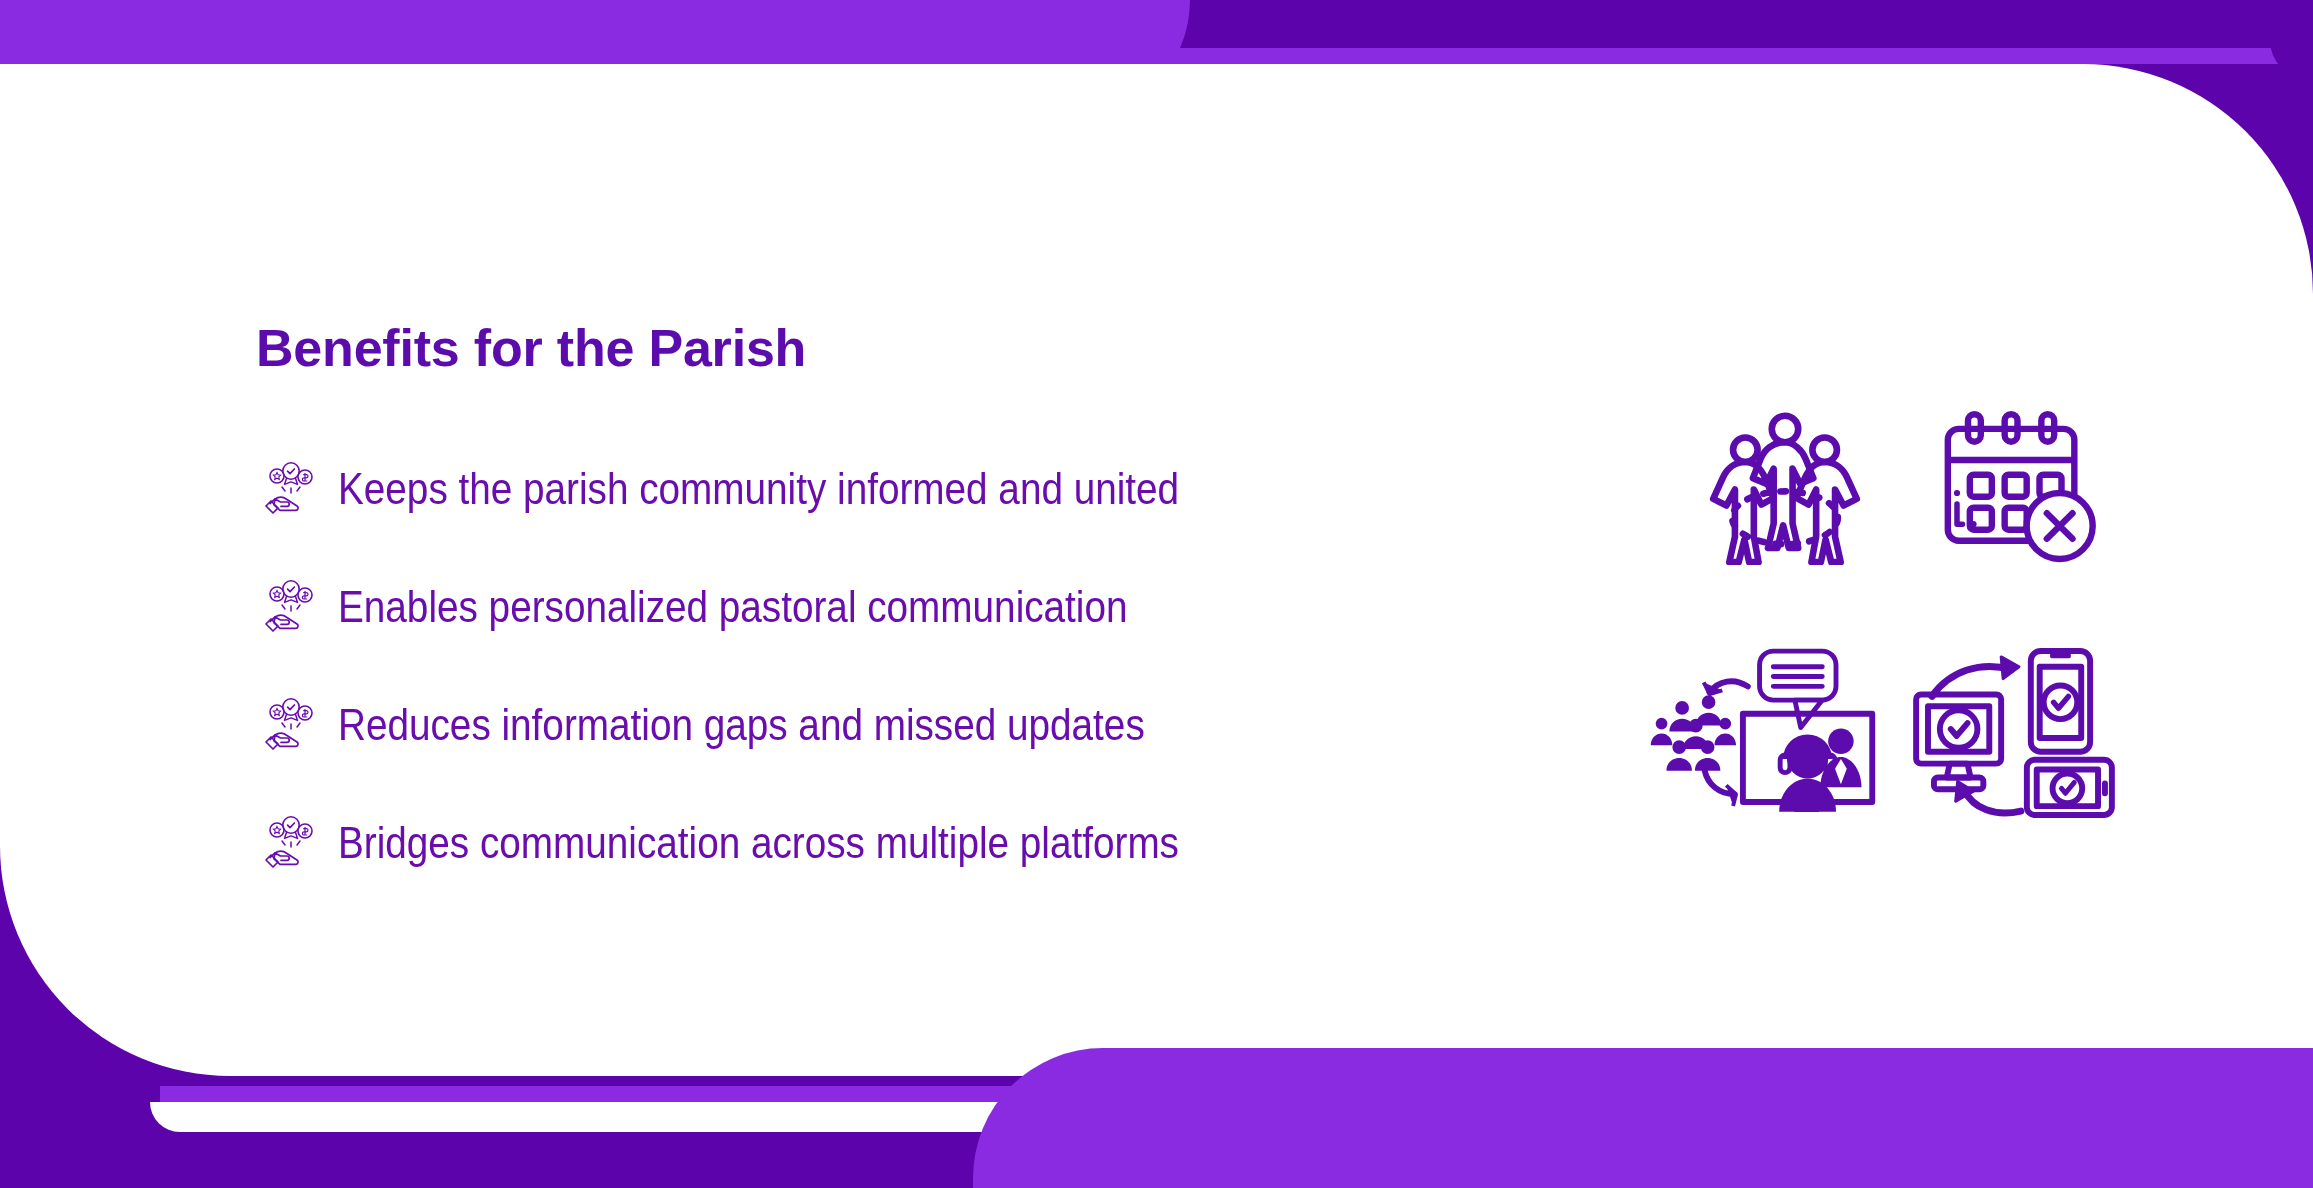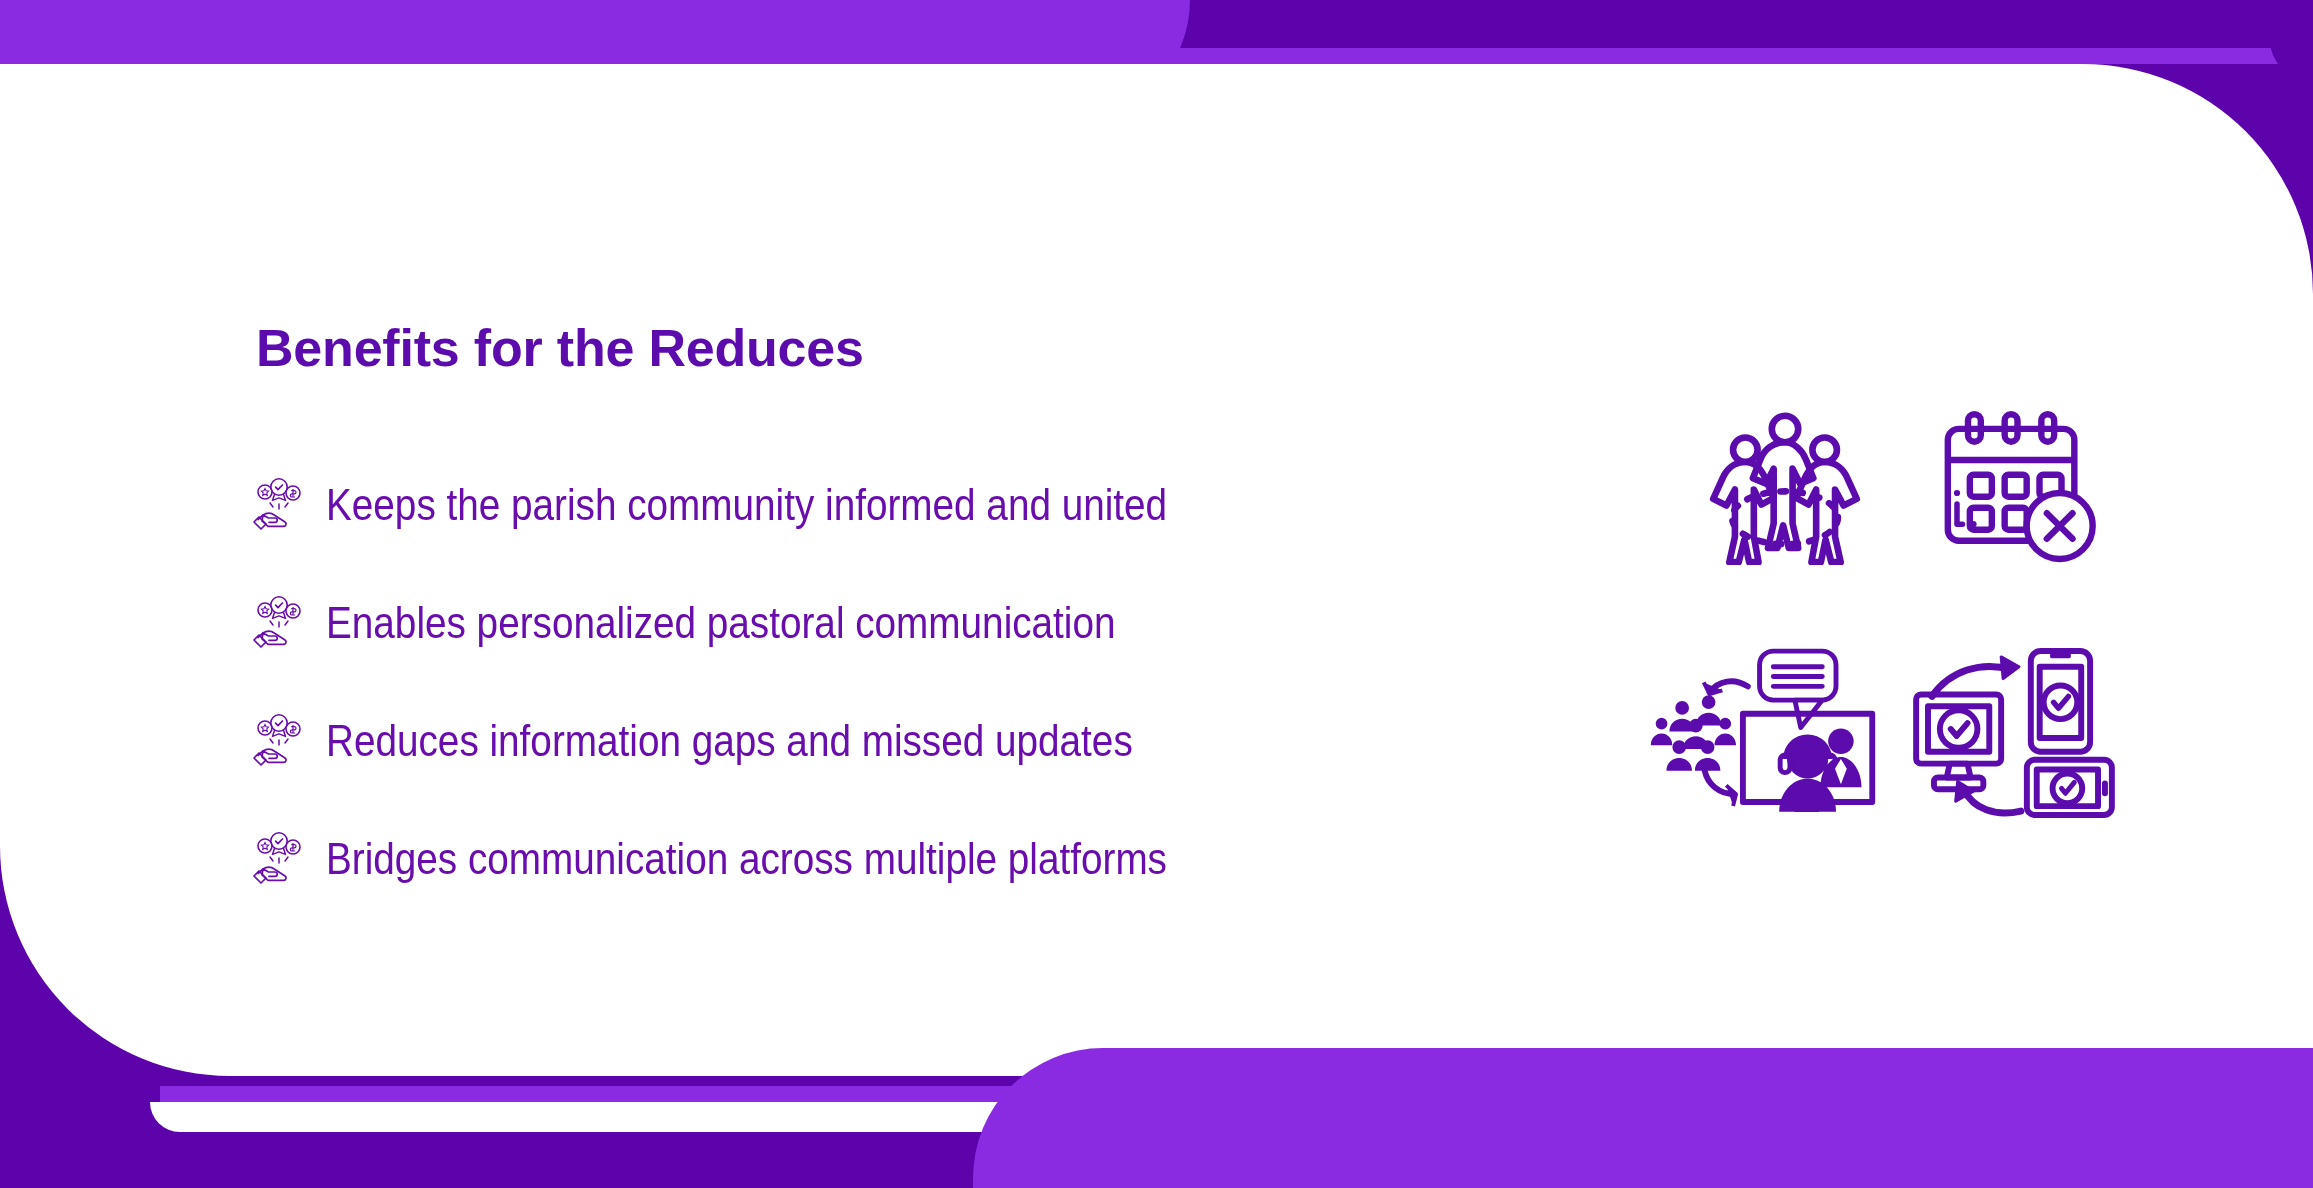--- a/index.html
+++ b/index.html
@@ -103,24 +103,23 @@
     left: 256px;
     top: 318px;
     font-size: 52px;
     font-weight: bold;
     color: #5c0bad;
     letter-spacing: -0.2px;
     white-space: nowrap;
   }
   .bullets {
     position: absolute;
-    left: 250px;
+    left: 262px;
     top: 458px;
     width: 1350px;
-    margin-top: 16px;
   }
   .bullet-row {
     display: flex;
     align-items: center;
     height: 60px;
     margin-bottom: 58px;
   }
   .bullet-icon {
     width: 58px;
     height: 58px;
@@ -156,21 +155,21 @@
   <div class="band-top-left"></div>
   <div class="rule-top"></div>
   <div class="rule-top-cap"></div>
   <div class="card"></div>
   <div class="gap-bottom"></div>
   <div class="rule-bottom"></div>
   <div class="band-bottom-right"></div>
 
   <div class="content">
 
-    <div class="title">Benefits for the Reduces</div>
+    <div class="title">Benefits for the Parish</div>
 
     <div class="bullets">
 
       <div class="bullet-row">
         <span class="bullet-icon">
           <svg viewBox="0 0 58 58" width="58" height="58" fill="none" stroke="#6a0dad" stroke-width="1.6">
             <circle cx="15" cy="17" r="7"></circle>
             <path d="M15 13.5l1.1 2.3 2.5.3-1.8 1.8.5 2.5-2.3-1.2-2.3 1.2.5-2.5-1.8-1.8 2.5-.3z" stroke-width="1.1"></path>
             <circle cx="43" cy="18" r="7"></circle>
             <path d="M43 14v8M41.2 15.6h3.2a1.6 1.6 0 010 3.2h-2.4a1.6 1.6 0 000 3.2h3.2" stroke-width="1.2"></path>

